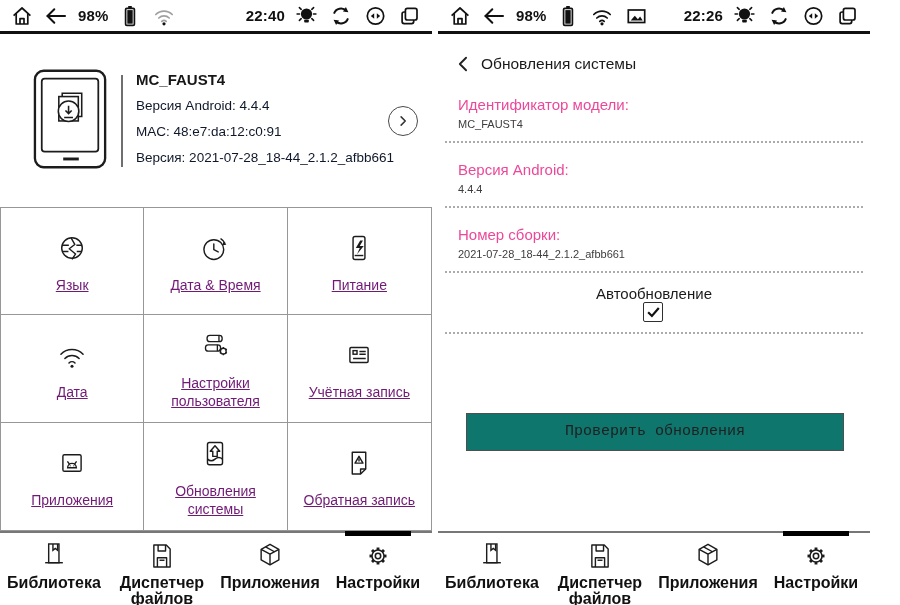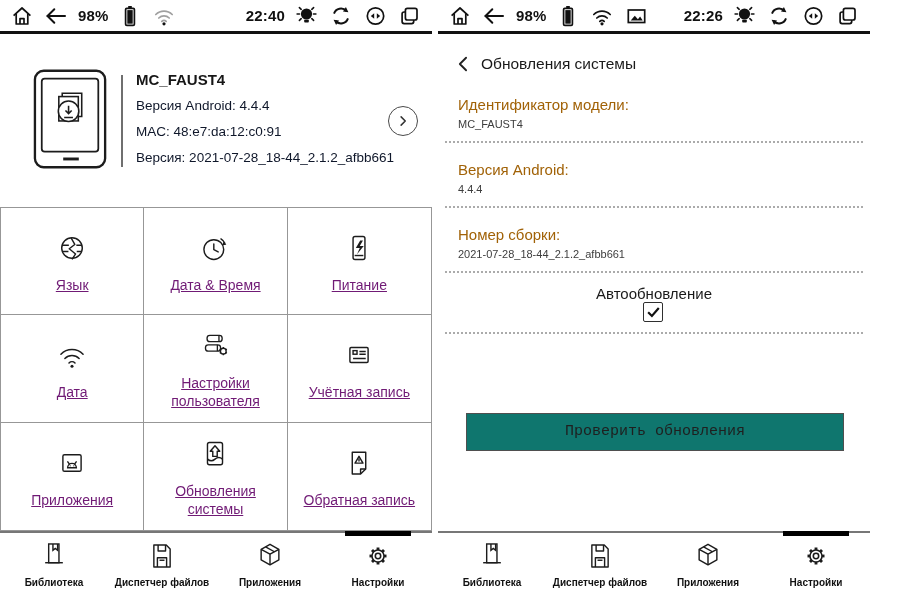--- a/index.html
+++ b/index.html
@@ -34,30 +34,30 @@
     gap:9px; padding:4px 6px; cursor:pointer; }
   .gcell:nth-child(3n) { border-right:none; }
   .gcell:nth-child(n+7) { border-bottom:none; }
   .gcell .glabel { font-size:14px; color:#701a75; text-align:center; line-height:18px;text-decoration:underline; }
   .gcell svg { display:block; }
 
   
   .tabbar { height:74px; flex:0 0 74px; border-top:2px solid #777; display:flex; position:relative; margin-top:auto; }
   .tab { flex:1; display:flex; flex-direction:column; align-items:center; padding-top:6px; cursor:pointer; }
   .tab svg { display:block; }
-  .tab-label { font-size:10px; font-weight:700; color:#111; line-height:16px; text-align:center; margin-top:2px; }
+  .tab-label { font-size:16px; font-weight:700; color:#111; line-height:16px; text-align:center; margin-top:2px; }
   .tab-indicator { position:absolute; top:-2px; left:calc(87.5% - 33px); width:66px; height:5px; background:#000; }
 
   
   .page-header { padding:15px 16px 0 16px; height:44px; flex:0 0 44px; display:flex; align-items:center; gap:7px; }
   .page-title { font-size:15.5px; color:#1a1a1a; }
   .back-chev { display:flex; align-items:center; cursor:pointer; }
 
   .field { margin:0 7px; padding:17px 13px 9px 13px; border-bottom:2px dotted #ababab; }
-  .field-label { font-size:15px; color:#a16207; line-height:20px; }
+  .field-label { font-size:15px; color:#ec4899; line-height:20px; }
   .field-value { font-size:11px; color:#3d3d3d; line-height:15px; margin-top:2px; }
 
   .auto-row { margin:0 7px; padding:12px 13px 10px 13px; border-bottom:2px dotted #ababab;
     display:flex; align-items:center; justify-content:space-between; cursor:pointer;flex-direction:column; }
   .auto-label { font-size:15px; color:#1a1a1a; }
   .checkbox { width:20px; height:20px; border:1.5px solid #2f2f2f; border-radius:2px;
     display:flex; align-items:center; justify-content:center; background:#fff; margin-right:2px; }
 
   .check-btn { margin:auto 26px 2px 28px; height:38px; flex:0 0 38px; border:1px solid #4f4f4f; background:#0f766e;
     font-family:Liberation Mono, monospace; font-size:15px; color:#1f1f1f;

